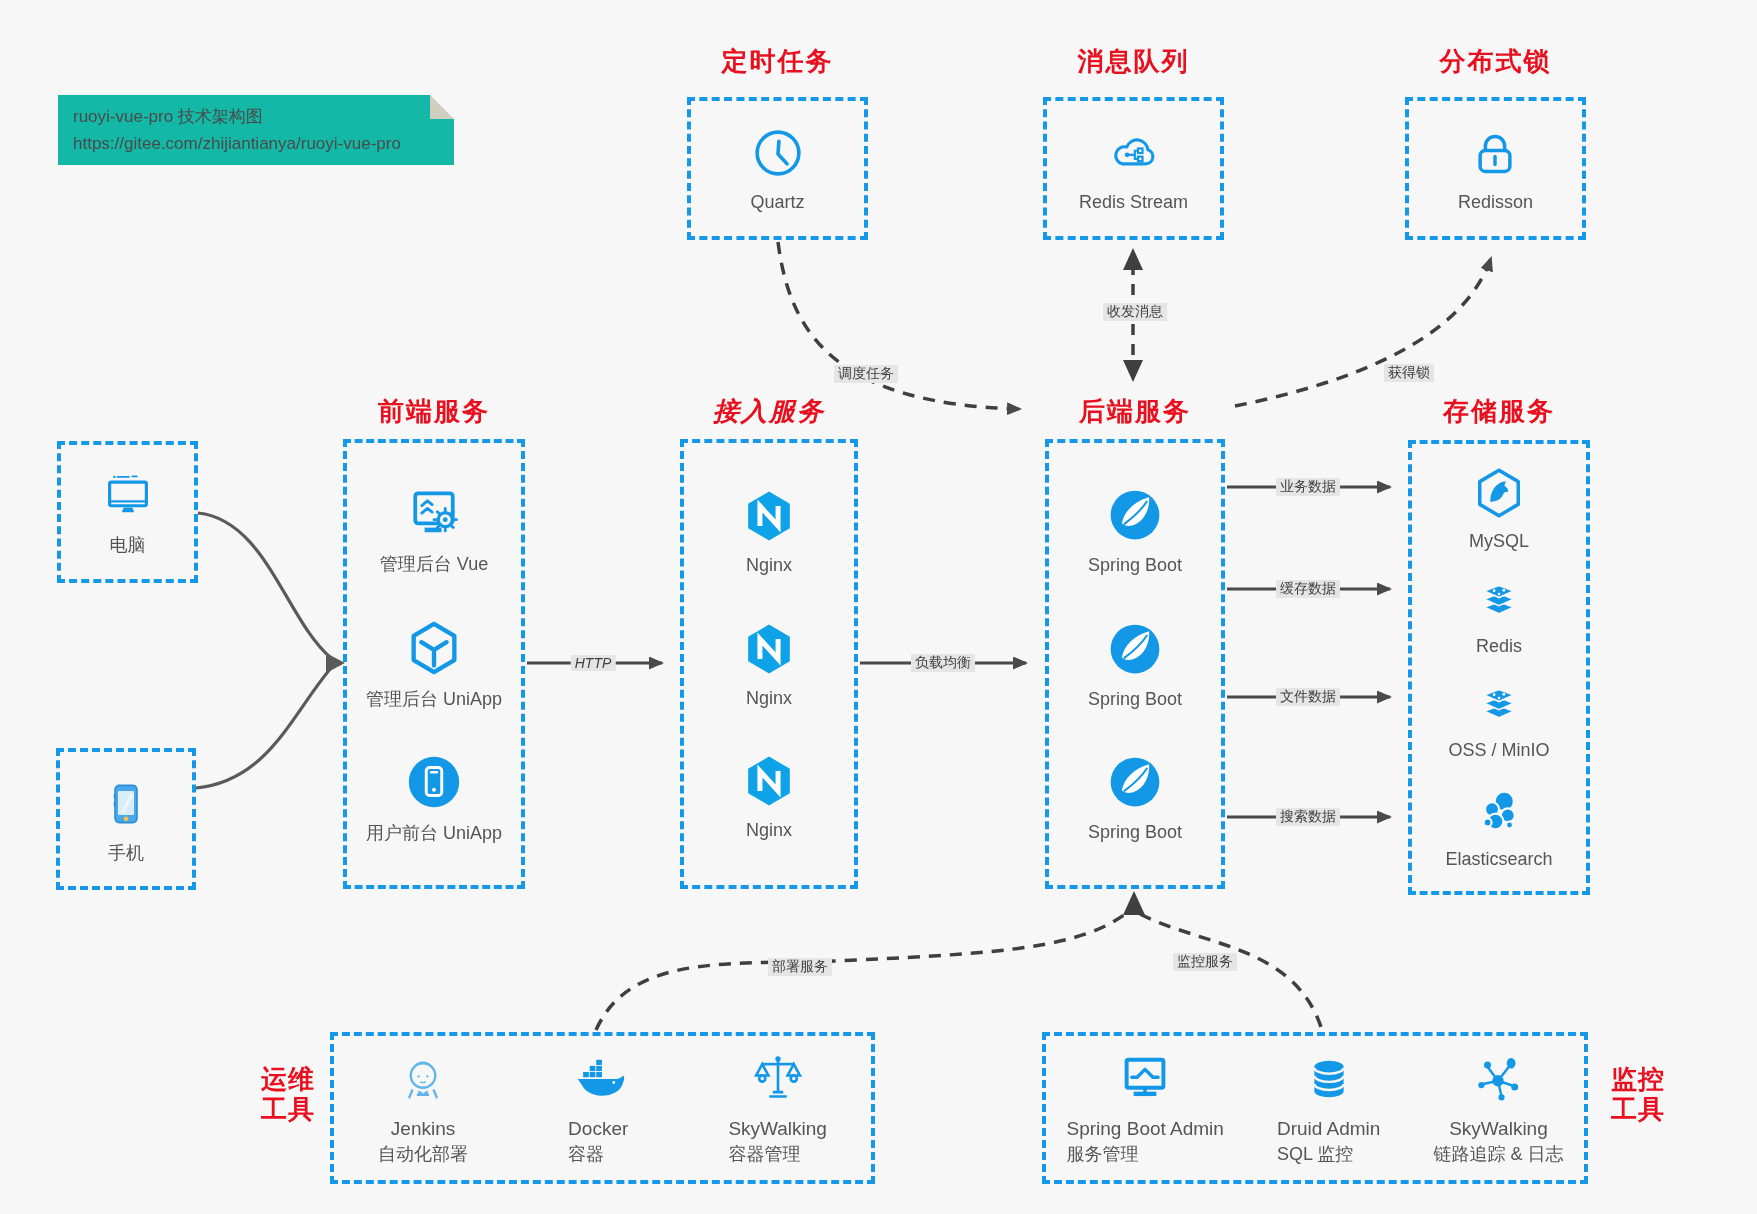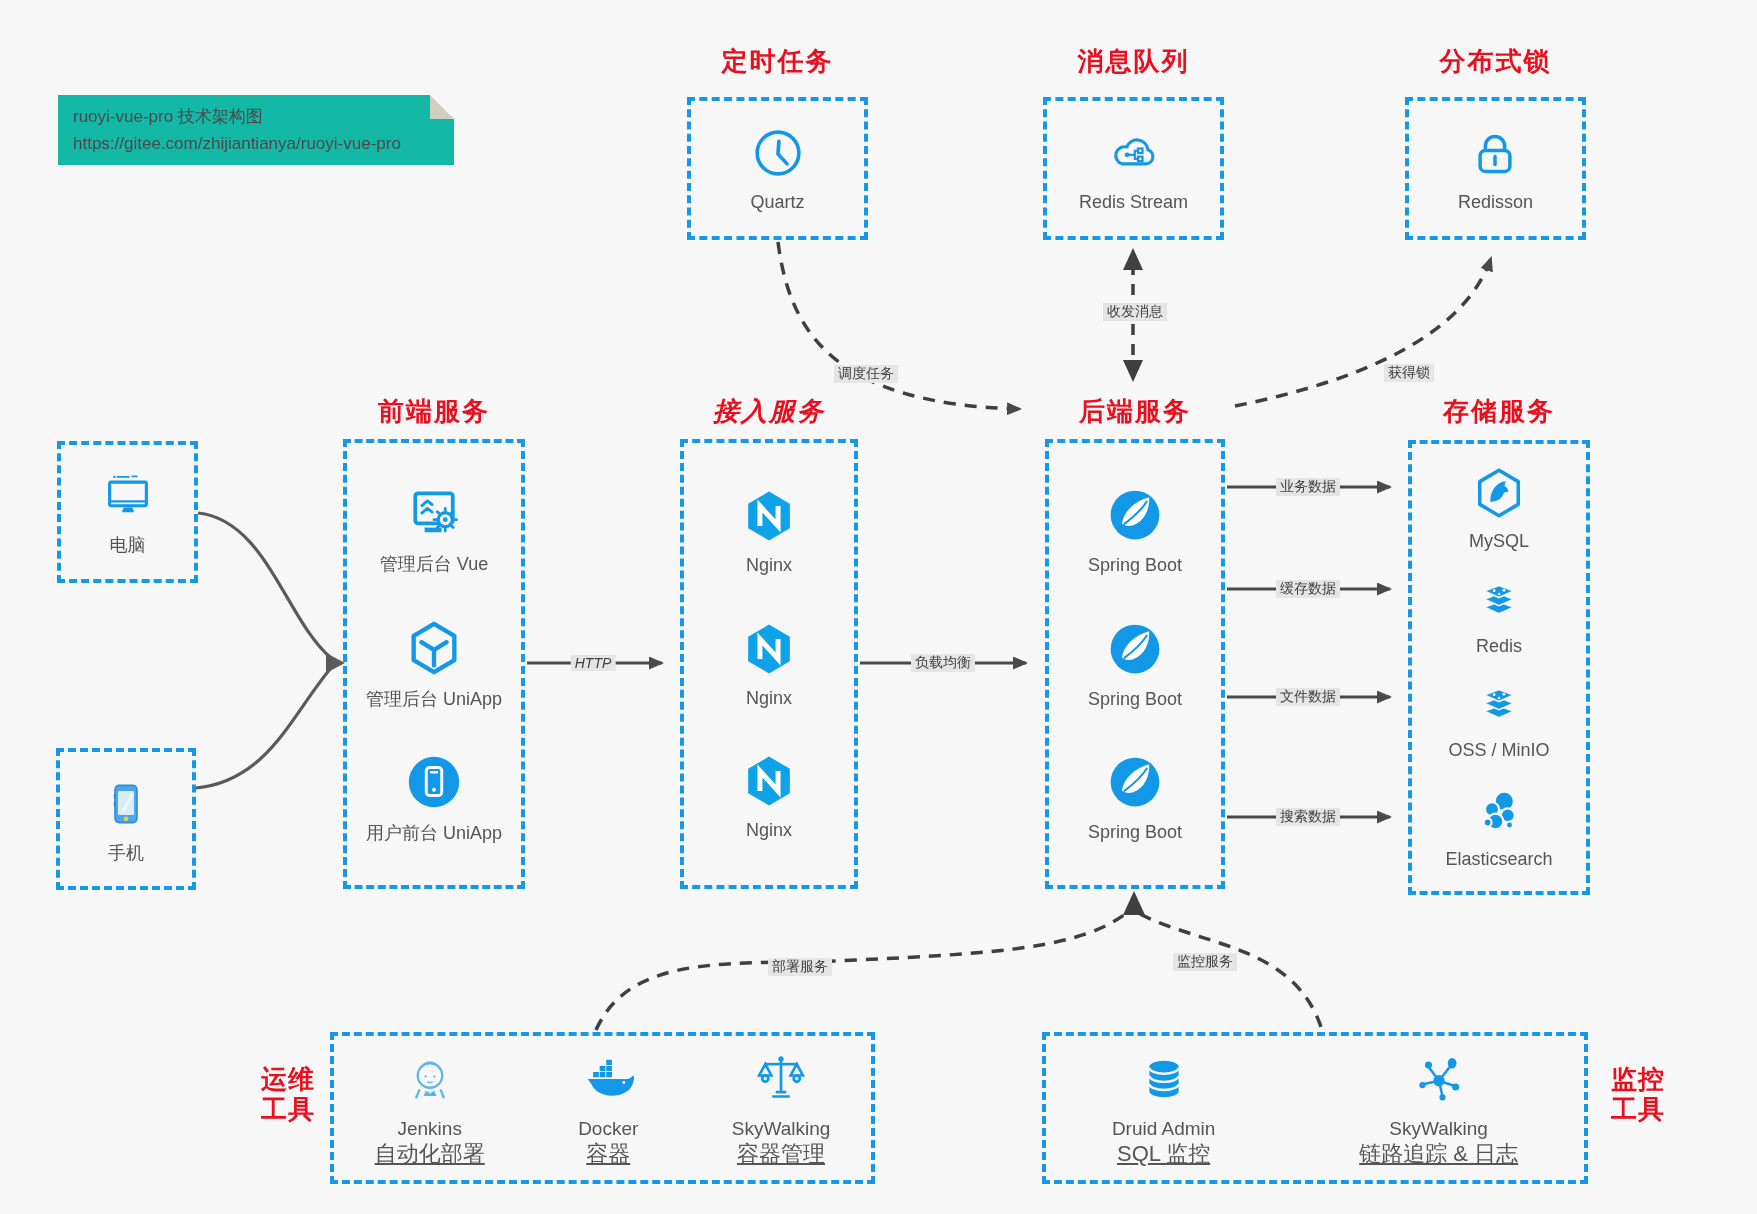--- a/index.html
+++ b/index.html
@@ -4,21 +4,21 @@
 <style>
   html,body{margin:0;padding:0;background:#f7f7f8;font-family:"Liberation Sans","DejaVu Sans",sans-serif;}
   .canvas{position:relative;width:1757px;height:1214px;background:#f7f7f8;overflow:hidden;}
   svg.edges{position:absolute;left:0;top:0;z-index:1;}
   .gtitle{position:absolute;z-index:3;text-align:center;font-size:26px;font-weight:bold;color:#e8101e;letter-spacing:2px;white-space:nowrap;}
   .dbox{position:absolute;z-index:2;border:4px dashed #1598ea;display:flex;flex-direction:column;justify-content:space-evenly;align-items:center;box-sizing:border-box;}
   .dbox.row{flex-direction:row;justify-content:space-around;gap:12px;}
   .item{display:flex;flex-direction:column;align-items:center;gap:5px;}
   .ilabel{font-size:18px;color:#555;white-space:nowrap;line-height:22px;text-align:center;}
   .iname{font-size:19px;color:#555;white-space:nowrap;line-height:26px;text-align:center;}
-  .idesc{font-size:22px;color:#555;white-space:nowrap;line-height:24px;text-align:center;text-decoration:underline;}
+  .idesc{font-size:18px;color:#555;white-space:nowrap;line-height:24px;text-align:left;}
   .elabel{position:absolute;z-index:4;transform:translate(-50%,-50%);background:#e5e5e5;padding:0 4px;font-size:14px;color:#404040;white-space:nowrap;}
   .note{position:absolute;left:58px;top:95px;width:396px;height:70px;background:#14b8a6;z-index:3;padding:8px 0 0 15px;box-sizing:border-box;font-size:17px;color:#4a4a4a;line-height:27px;}
   .note .fold{position:absolute;top:0;right:0;width:0;height:0;border-left:24px solid #cfcfc0;border-top:24px solid #f7f7f8;}
   .sideTitle{line-height:30px;letter-spacing:1px;}
 </style>
 </head>
 <body>
 
 <div class="canvas">
 
@@ -367,20 +367,34 @@
         </svg>
       </span>
       <div>
         <div class="iname">SkyWalking</div>
         <div class="idesc">容器管理</div>
       </div>
     </div>
   </div>
 
   <div class="dbox row" style="left:1042px;top:1032px;width:546px;height:152px;">
+    <div class="item">
+      <span>
+        <svg viewBox="0 0 64 64" width="58" height="56">
+          <rect x="11" y="10" width="42" height="32" rx="2" fill="none" stroke="#1398e8" stroke-width="4.5"></rect>
+          <path d="M17 30 h6 l9 -9 l9 9 h6" fill="none" stroke="#1398e8" stroke-width="4" stroke-linecap="round" stroke-linejoin="round"></path>
+          <path d="M32 42 v5" stroke="#1398e8" stroke-width="4"></path>
+          <path d="M19 49 h26" stroke="#1398e8" stroke-width="5"></path>
+        </svg>
+      </span>
+      <div>
+        <div class="iname">Spring Boot Admin</div>
+        <div class="idesc">服务管理</div>
+      </div>
+    </div>
     <div class="item">
       <span>
         <svg viewBox="0 0 64 64" width="52" height="56">
           <path d="M14 17 h36 v30 a18 7.5 0 0 1 -36 0 z" fill="#1398e8"></path>
           <ellipse cx="32" cy="17" rx="18" ry="7.5" fill="#1398e8"></ellipse>
           <g stroke="#f7f7f8" stroke-width="3" fill="none">
             <path d="M14 18 a18 7.5 0 0 0 36 0"></path>
             <path d="M14 28 a18 7.5 0 0 0 36 0"></path>
             <path d="M14 38 a18 7.5 0 0 0 36 0"></path>
           </g>

